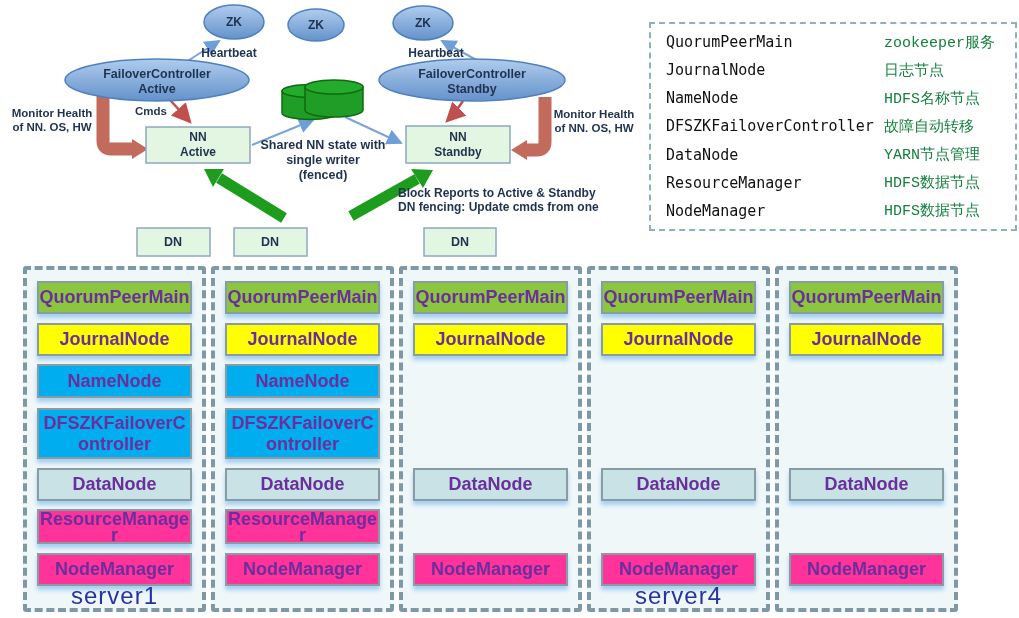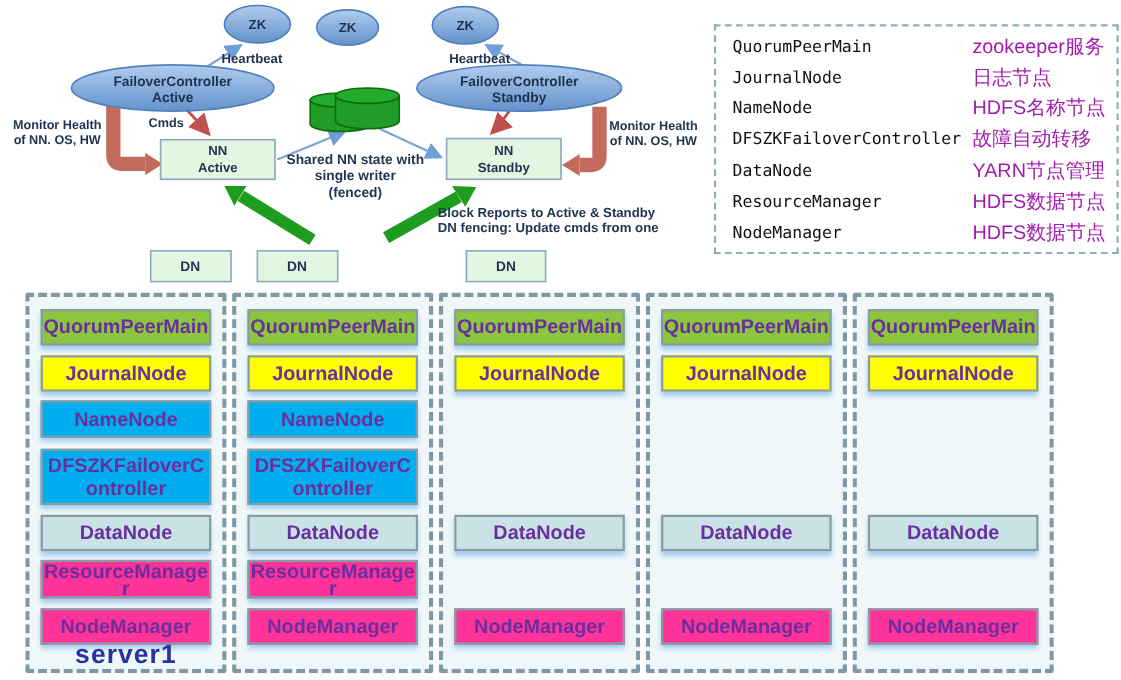--- a/index.html
+++ b/index.html
@@ -18,22 +18,22 @@
     border:2px dashed #8FB0B8; background:#ffffff;
     display:flex; flex-direction:column; justify-content:space-around;
     padding:4px 6px 4px 15px;
   }
   .legend-row { display:flex; align-items:center; }
   .legend-term {
     width:218px; font-family:"DejaVu Sans Mono","Liberation Mono",monospace;
     font-size:15px; color:#111; white-space:nowrap;
   }
   .legend-desc {
-    font-family:Liberation Sans, sans-serif;
-    font-size:18px; color:#a21caf; white-space:nowrap;
+    font-family:Liberation Mono, monospace;
+    font-size:15px; color:#15803d; white-space:nowrap;
   }
 
   
   .server-col {
     position:absolute; top:266px; width:183px; height:346px;
     border:4px dashed #7E98A5; border-radius:3px; background:#EFF7F9;
   }
   .svc {
     position:absolute; left:10px; right:10px; border:2px solid #8A9CA3;
     display:flex; align-items:center; justify-content:center; text-align:center;
@@ -48,21 +48,21 @@
   .s-dn   { top:198px; height:33px; }
   .s-rm   { top:239px; height:35px; line-height:16px; }
   .s-nm   { top:283px; height:33px; }
   .c-green  { background:#8CC63F; }
   .c-yellow { background:#FFFF00; }
   .c-blue   { background:#00AEEF; }
   .c-pale   { background:#C9E2E6; }
   .c-pink   { background:#FF3399; }
   .server-name {
     position:absolute; top:312px; left:0; width:100%; text-align:center;
-    font-size:24px; font-weight:bold; color:#2633A0; letter-spacing:1px;
+    font-size:24px; font-weight:normal; color:#2633A0; letter-spacing:1px;
   }
   .col1 { left:23px; } .col2 { left:211px; } .col3 { left:399px; }
   .col4 { left:587px; } .col5 { left:775px; }
 </style>
 </head>
 <body>
 
 <svg id="ha-diagram" width="648" height="264" viewBox="0 0 648 264" xmlns="http://www.w3.org/2000/svg">
   <defs>
     <linearGradient id="gBlue" x1="0" y1="0" x2="0" y2="1">
@@ -203,20 +203,21 @@
   <div class="svc s-jn c-yellow">JournalNode</div>
   <div class="svc s-dn c-pale">DataNode</div>
   <div class="svc s-nm c-pink">NodeManager</div>
 </div>
 
 <div class="server-col col4">
   <div class="svc s-qpm c-green">QuorumPeerMain</div>
   <div class="svc s-jn c-yellow">JournalNode</div>
   <div class="svc s-dn c-pale">DataNode</div>
   <div class="svc s-nm c-pink">NodeManager</div>
+  <div class="server-name">server4</div>
 </div>
 
 <div class="server-col col5">
   <div class="svc s-qpm c-green">QuorumPeerMain</div>
   <div class="svc s-jn c-yellow">JournalNode</div>
   <div class="svc s-dn c-pale">DataNode</div>
   <div class="svc s-nm c-pink">NodeManager</div>
 </div>
 
 </body></html>

